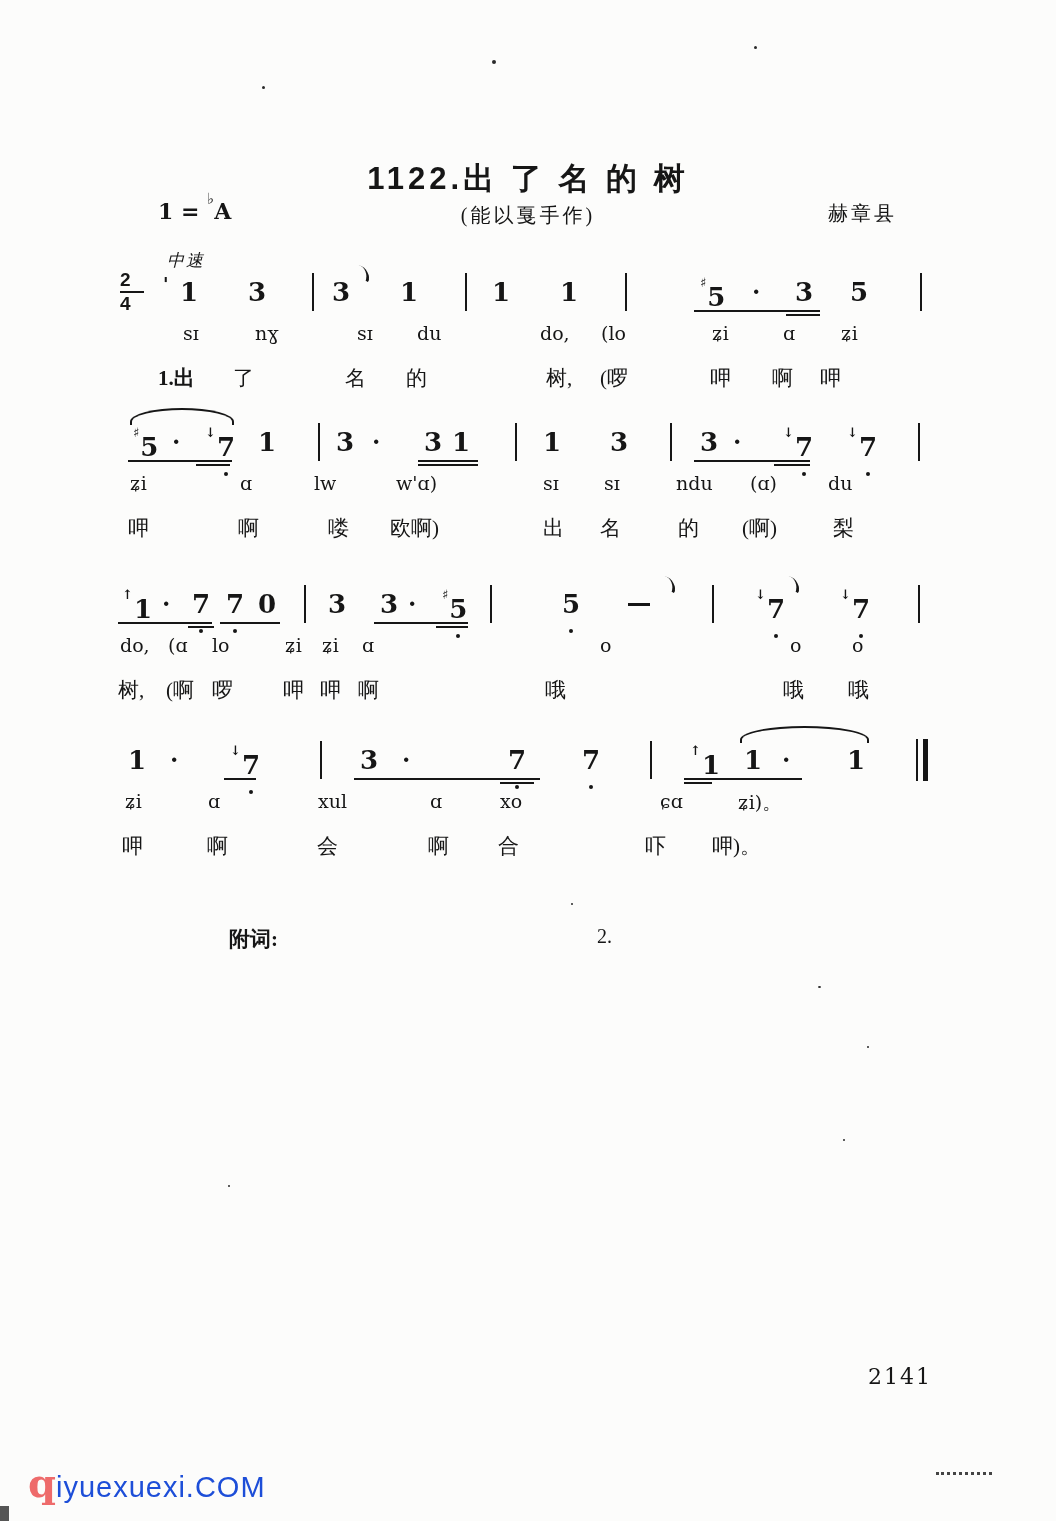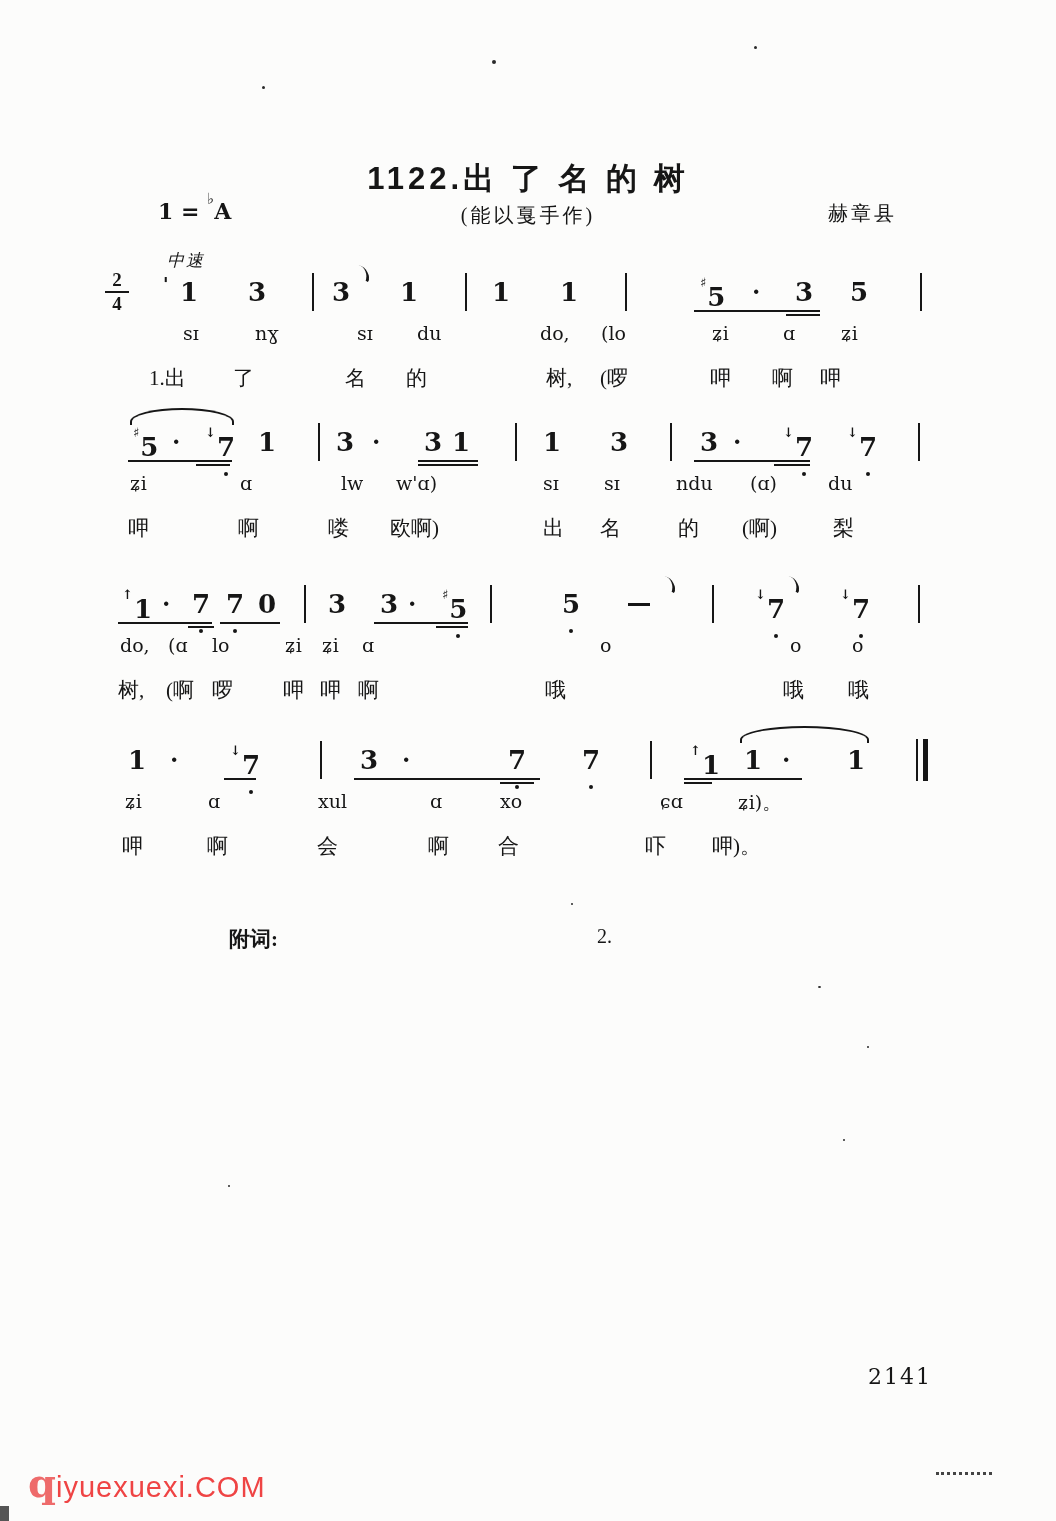--- a/index.html
+++ b/index.html
@@ -7,22 +7,22 @@
         font-family:"Liberation Serif","DejaVu Serif",serif;color:#161616;}
   
   .title{position:absolute;left:0;top:138px;width:1056px;text-align:center;
          font-family:"Liberation Sans","DejaVu Sans",sans-serif;font-weight:700;font-size:31px;letter-spacing:4px;margin-top:20px;}
   .keysig{position:absolute;left:158px;top:197px;font-size:22px;font-weight:700;
           font-family:"DejaVu Serif",serif;}
   .keysig .flat{font-size:15px;position:relative;top:-7px;}
   .subtitle{position:absolute;left:0;top:202px;width:1056px;text-align:center;font-size:20px;letter-spacing:3px;}
   .region{position:absolute;left:828px;top:200px;font-size:20px;letter-spacing:3px;}
   .tempo{position:absolute;left:167px;top:249px;font-size:17px;letter-spacing:2px;font-style:italic;}
-  .tsig{position:absolute;left:105px;top:270px;width:24px;text-align:center;
-        font-family:Liberation Serif, serif;font-weight:700;font-size:19px;line-height:20px;}
+  .tsig{position:absolute;left:120px;top:270px;width:24px;text-align:left;
+        font-family:Liberation Sans, sans-serif;font-weight:700;font-size:19px;line-height:20px;}
   .tsig .tsline{display:block;height:2px;background:#161616;margin:1px 0;}
   
   .system{position:absolute;left:0;width:1056px;height:150px;}
   .note,.rdot{position:absolute;top:20px;font-family:"DejaVu Serif",serif;font-weight:700;font-size:26px;line-height:28px;}
   .note sup{font-size:13px;position:relative;top:-9px;margin-right:1px;font-weight:700;}
   .note.low .dg{position:relative;}
   .note.low .dg::after{content:"";position:absolute;left:50%;margin-left:-2px;bottom:-14px;
         width:4px;height:4px;background:#161616;border-radius:50%;}
   .rdot{font-size:24px;}
   .ndash{position:absolute;top:33px;width:22px;height:3px;background:#161616;}
@@ -91,21 +91,21 @@
       <div class="tickc" style="left: 356px; top: 9px;"></div>
       <span class="ph" style="left: 183px;">sɪ</span>
       <span class="ph" style="left: 255px;">nɣ</span>
       <span class="ph" style="left: 357px;">sɪ</span>
       <span class="ph" style="left: 417px;">du</span>
       <span class="ph" style="left: 540px;">do,</span>
       <span class="ph" style="left: 601px;">(lo</span>
       <span class="ph" style="left: 712px;">ʑi</span>
       <span class="ph" style="left: 783px;">ɑ</span>
       <span class="ph" style="left: 841px;">ʑi</span>
-      <span class="zh" style="left: 149px;">1.出</span>
+      <span class="zh" style="left: 158px; font-weight: bold;">1.出</span>
       <span class="zh" style="left: 233px;">了</span>
       <span class="zh" style="left: 345px;">名</span>
       <span class="zh" style="left: 406px;">的</span>
       <span class="zh" style="left: 546px;">树,</span>
       <span class="zh" style="left: 600px;">(啰</span>
       <span class="zh" style="left: 710px;">呷</span>
       <span class="zh" style="left: 772px;">啊</span>
       <span class="zh" style="left: 820px;">呷</span>
     </div>
   <div class="system" style="top:408px">
@@ -129,21 +129,21 @@
       <div class="bar" style="left: 918px;"></div>
       <div class="uline" style="left: 128px; width: 104px; top: 52px;"></div>
       <div class="uline" style="left: 196px; width: 34px; top: 56px;"></div>
       <div class="uline" style="left: 418px; width: 60px; top: 52px;"></div>
       <div class="uline" style="left: 418px; width: 60px; top: 56px;"></div>
       <div class="uline" style="left: 694px; width: 116px; top: 52px;"></div>
       <div class="uline" style="left: 774px; width: 36px; top: 56px;"></div>
       <div class="arc" style="left: 130px; width: 100px; top: 0px;"></div>
       <span class="ph" style="left: 130px;">ʑi</span>
       <span class="ph" style="left: 240px;">ɑ</span>
-      <span class="ph" style="left: 341px;">lw</span>
+      <span class="ph" style="left: 314px;">lw</span>
       <span class="ph" style="left: 396px;">w'ɑ)</span>
       <span class="ph" style="left: 543px;">sɪ</span>
       <span class="ph" style="left: 604px;">sɪ</span>
       <span class="ph" style="left: 676px;">ndu</span>
       <span class="ph" style="left: 750px;">(ɑ)</span>
       <span class="ph" style="left: 828px;">du</span>
       <span class="zh" style="left: 128px;">呷</span>
       <span class="zh" style="left: 238px;">啊</span>
       <span class="zh" style="left: 328px;">喽</span>
       <span class="zh" style="left: 390px;">欧啊)</span>
@@ -235,21 +235,21 @@
     </div>
 
   <div class="fuci-label">附词:</div>
 
 
   <div class="verse2-num">2.</div>
 
 
   <div class="pageno">2141</div>
 
-  <div class="watermark"><span class="wq" style="color: rgb(238, 107, 107);">q</span><span class="wrest" style="color: #ef4444;">iyuexuexi.COM</span></div>
+  <div class="watermark"><span class="wq" style="color: rgb(238, 107, 107);">q</span><span class="wrest" style="color: #1d4ed8;">iyuexuexi.COM</span></div>
 
   <div class="speck" style="left:492px;top:60px;width:4px;height:4px"></div>
   <div class="speck" style="left:262px;top:86px;width:3px;height:3px"></div>
   <div class="speck" style="left:754px;top:46px;width:3px;height:3px"></div>
   <div class="speck" style="left:571px;top:903px;width:2px;height:2px"></div>
   <div class="speck" style="left:818px;top:986px;width:3px;height:2px"></div>
   <div class="speck" style="left:867px;top:1046px;width:2px;height:2px"></div>
   <div class="speck" style="left:843px;top:1139px;width:2px;height:2px"></div>
   <div class="speck" style="left:228px;top:1185px;width:2px;height:2px"></div>
   <div class="dashmark"></div>

